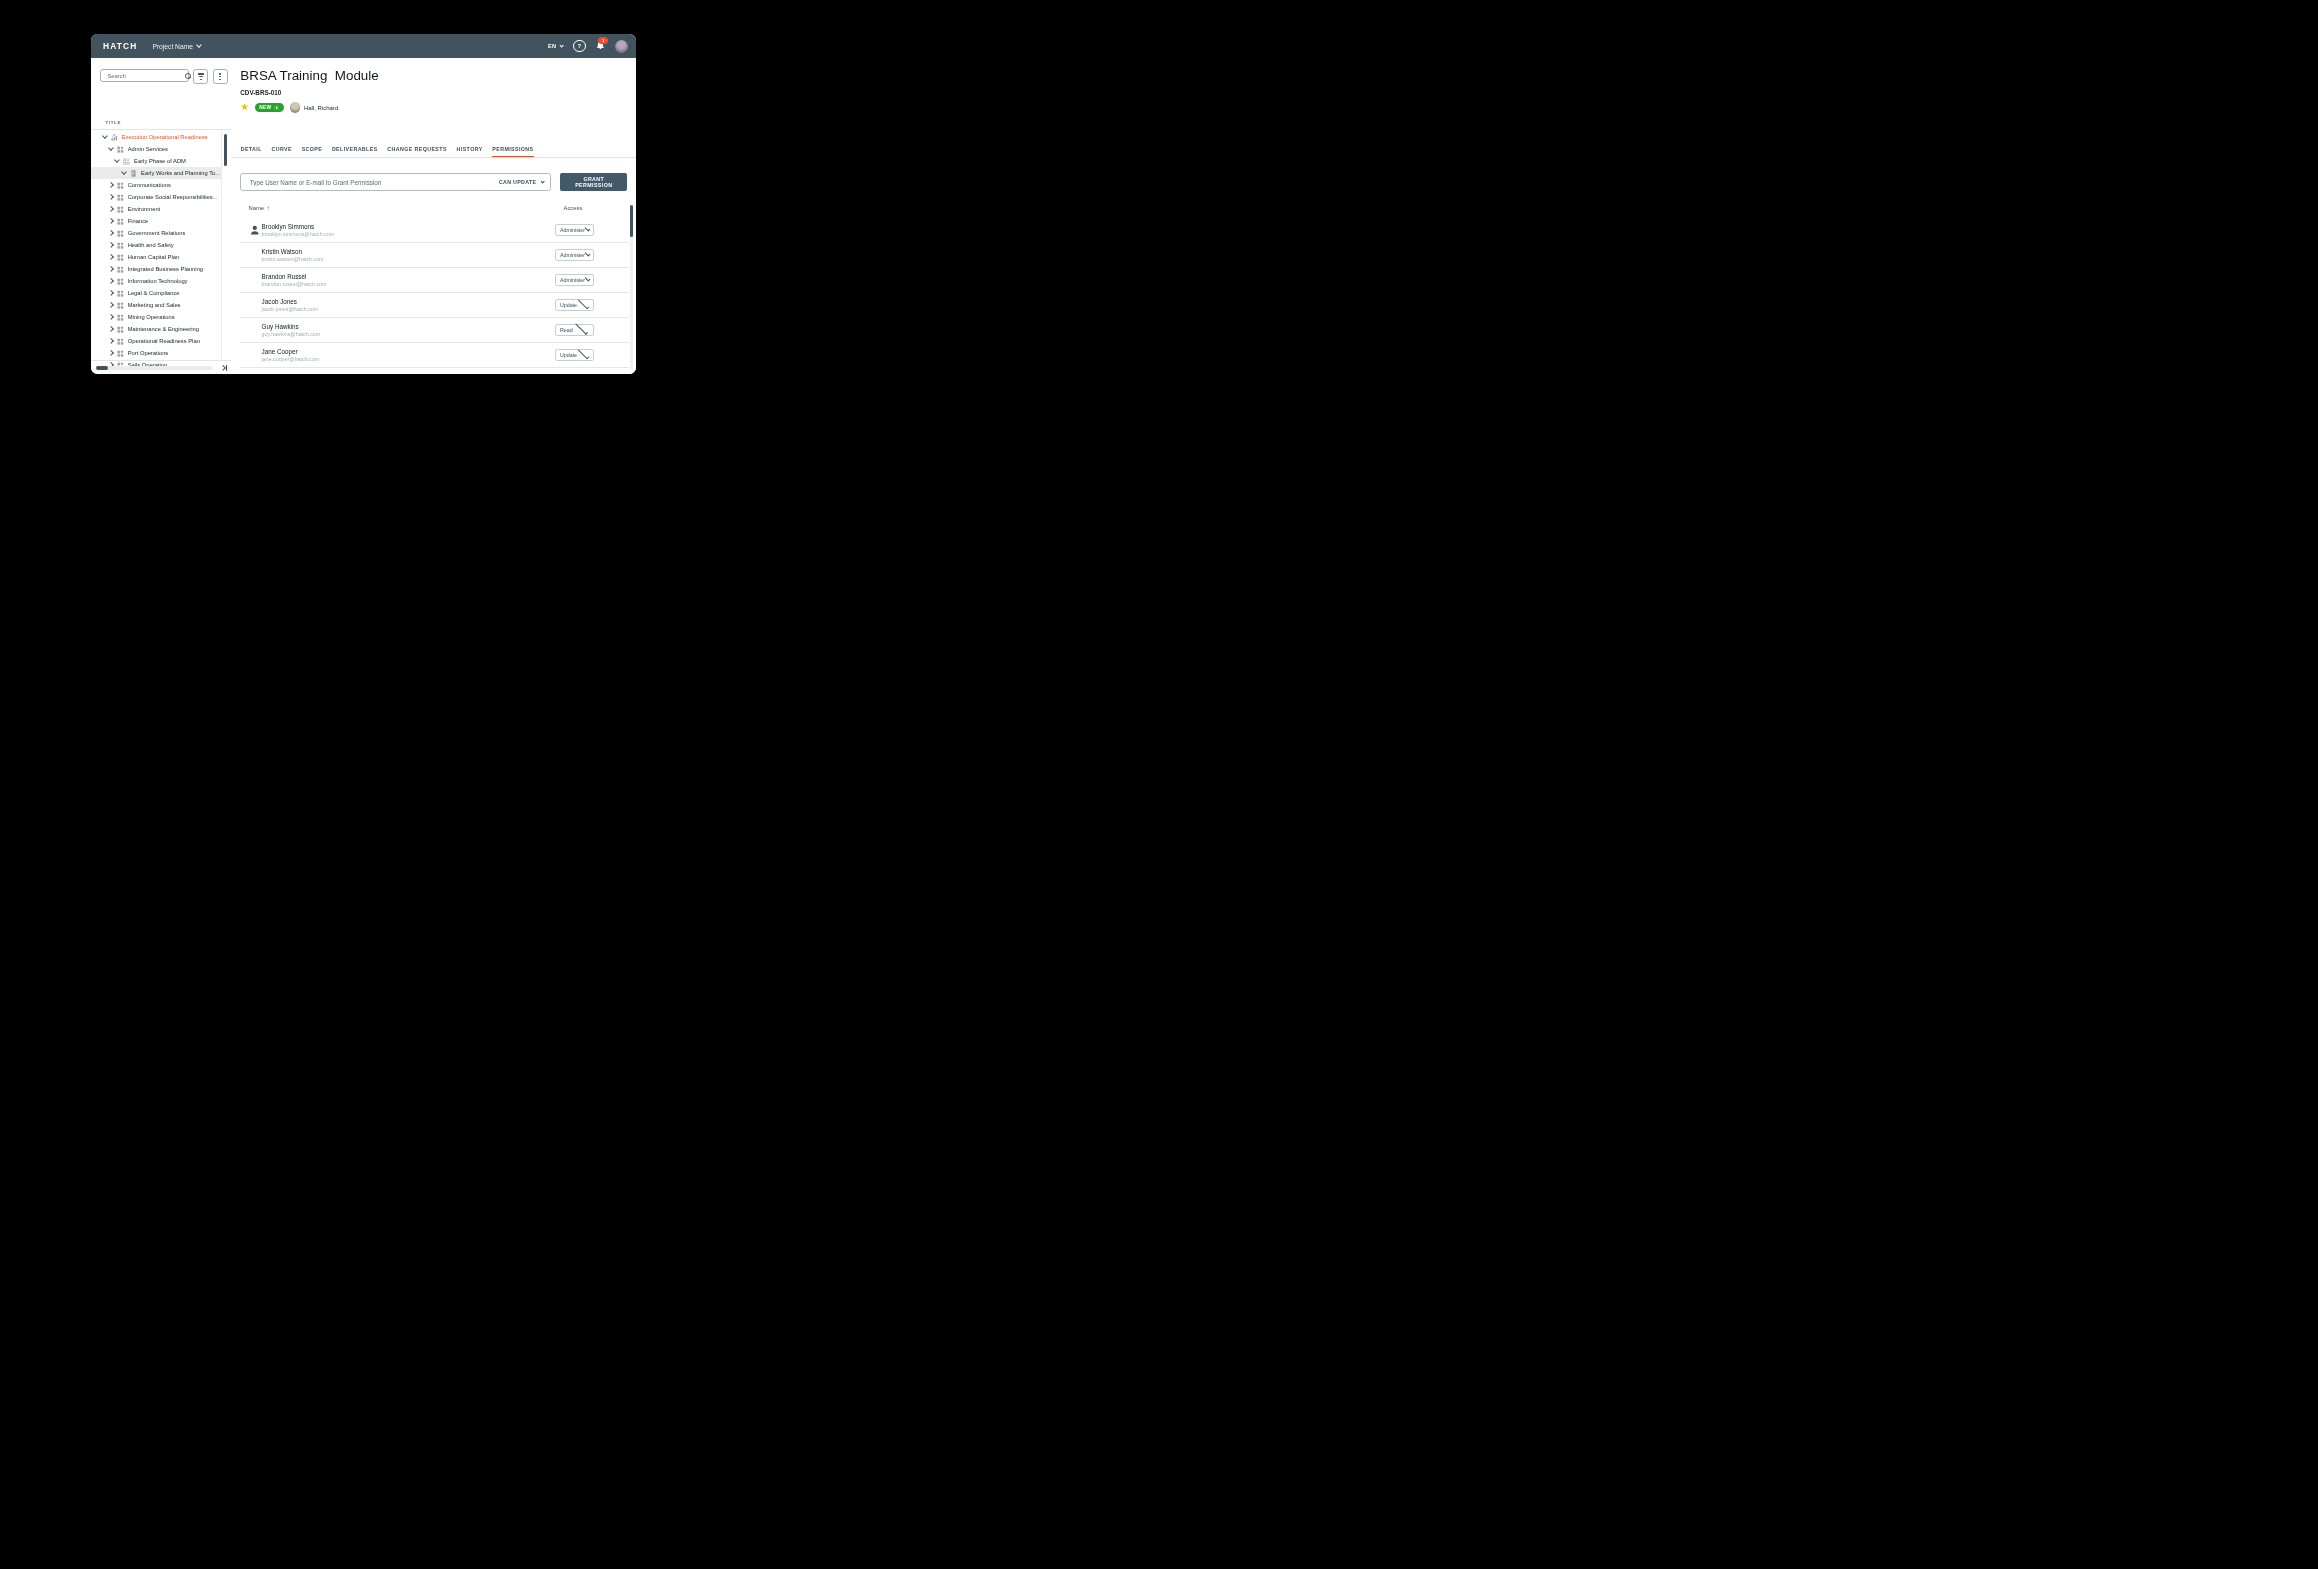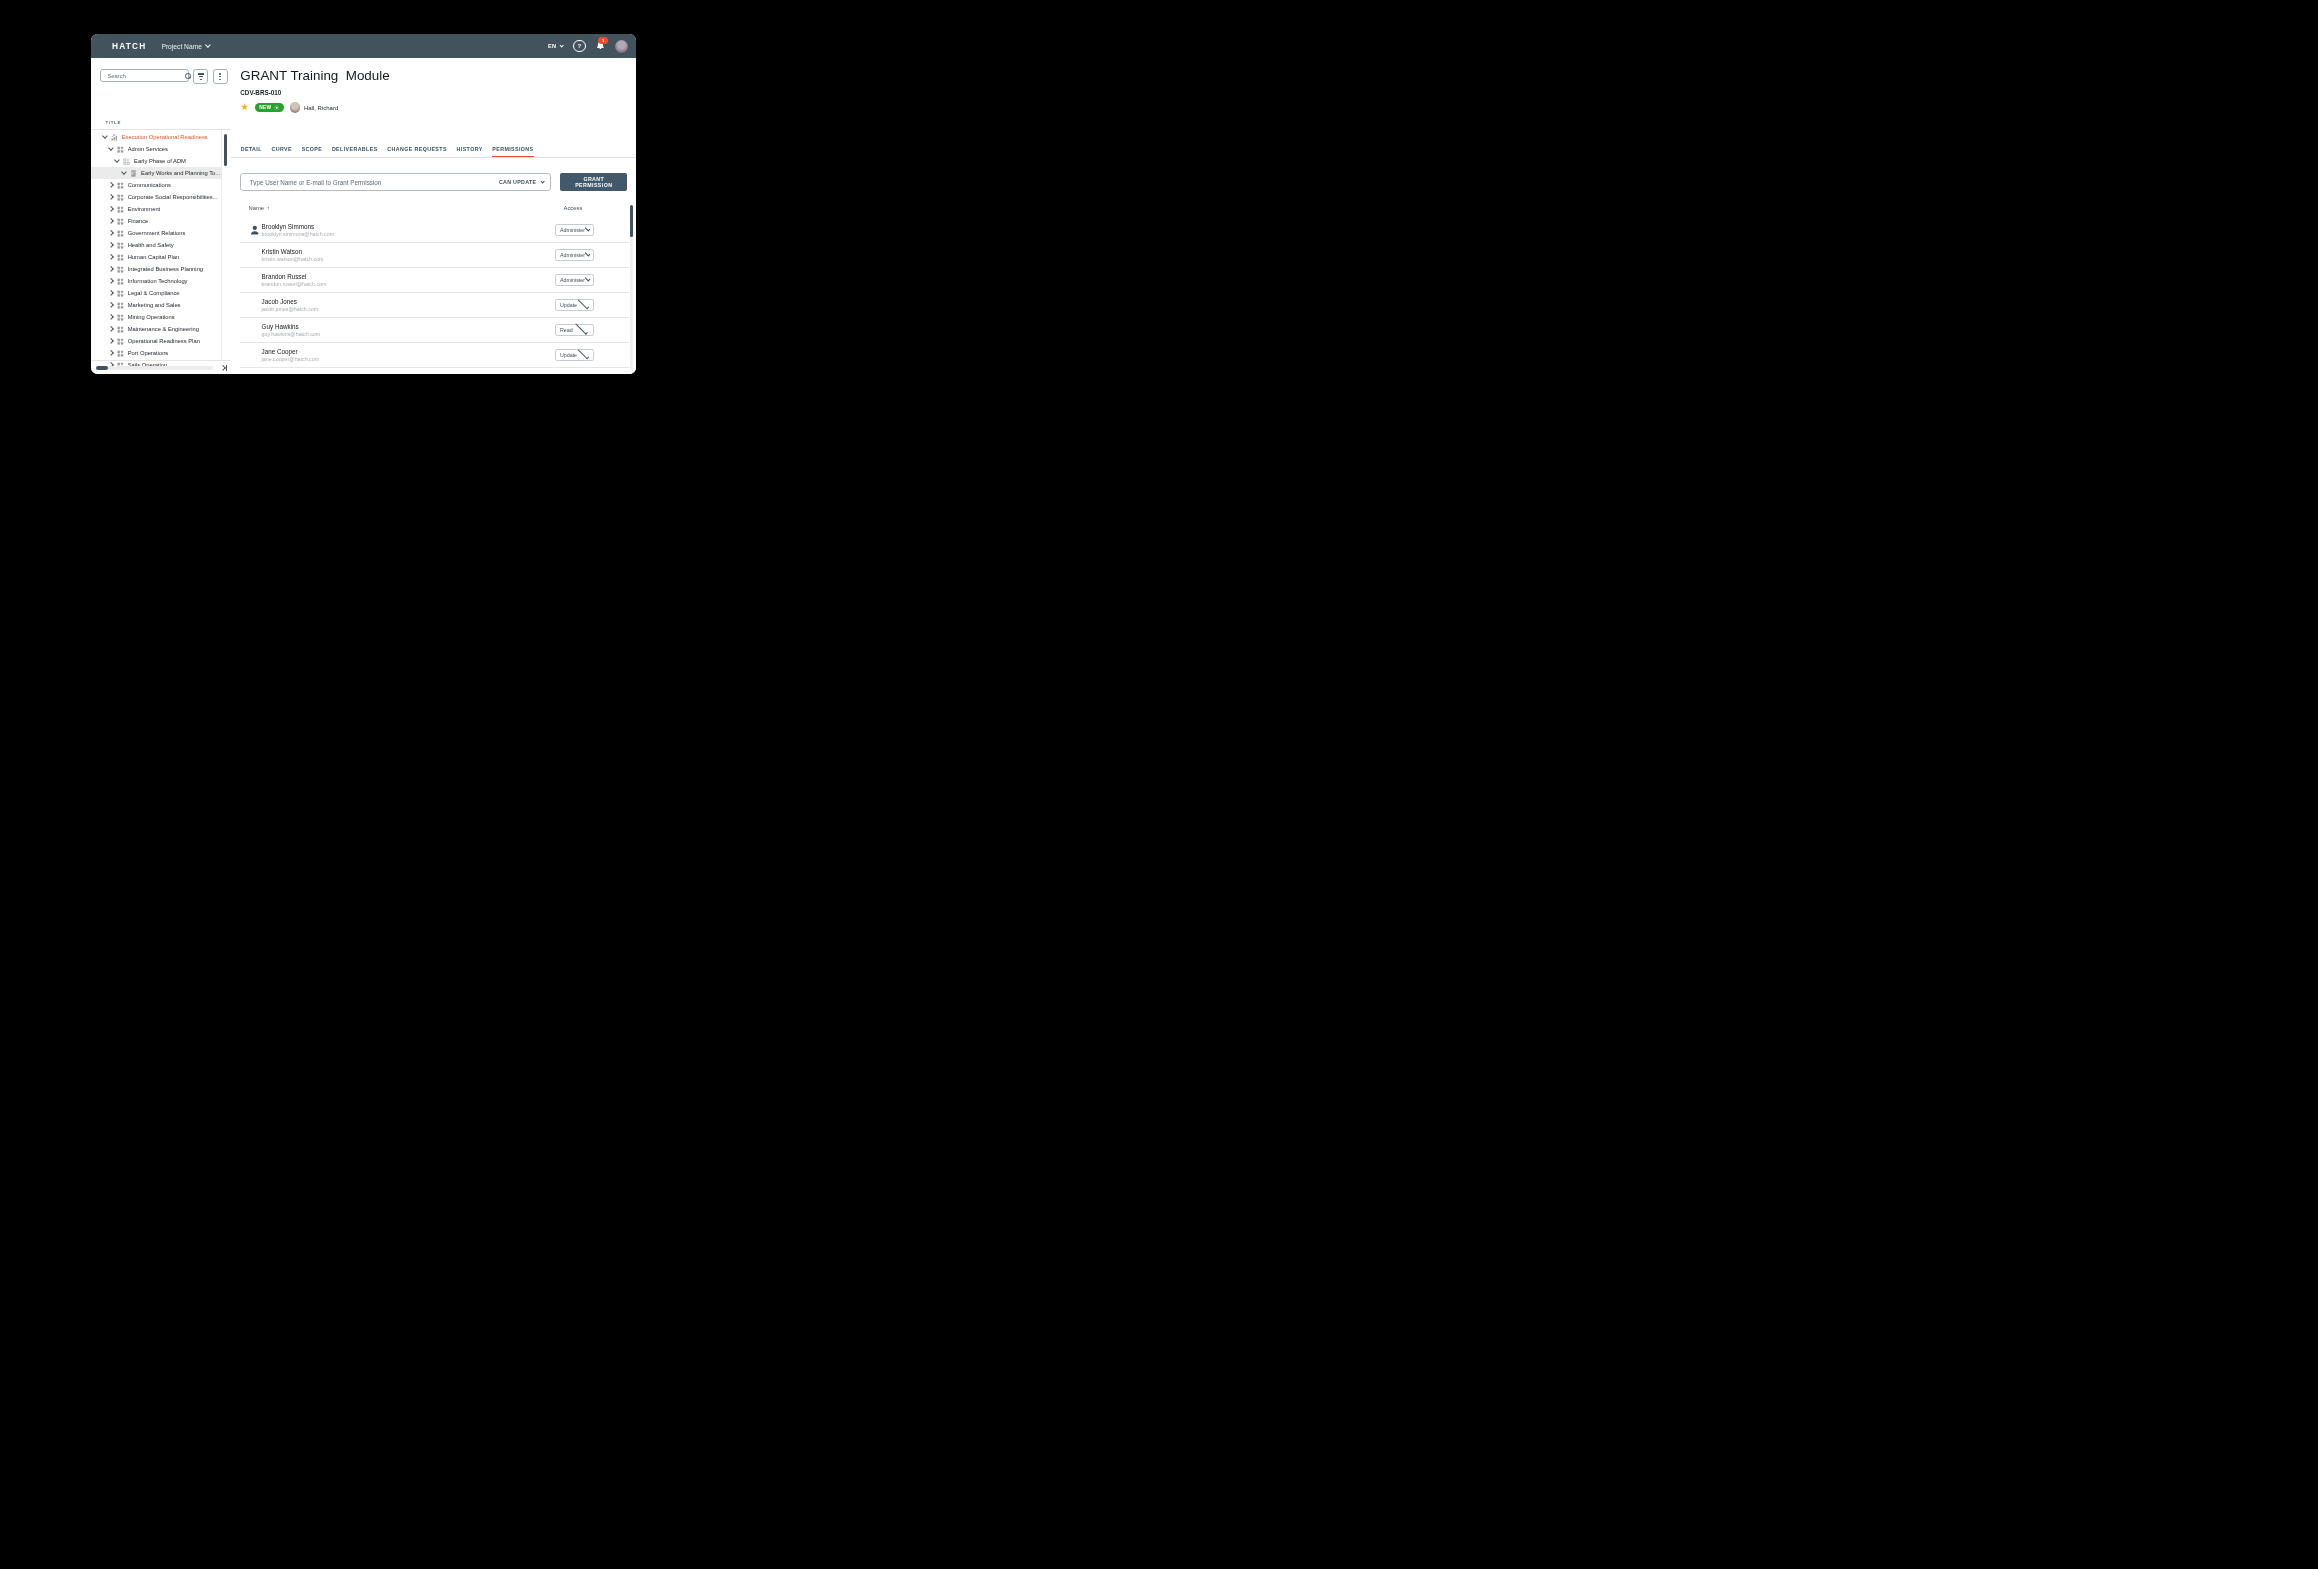--- a/index.html
+++ b/index.html
@@ -4,21 +4,21 @@
 <style>
   html,body{margin:0;padding:0;background:#000;}
   .stage{position:relative;width:727px;height:409px;background:#000;overflow:hidden;
          font-family:"Liberation Sans",sans-serif;-webkit-font-smoothing:antialiased;}
   .window{position:absolute;left:91px;top:34px;width:545px;height:340px;background:#fff;
           border-radius:6.5px;overflow:hidden;}
 
   
   .topbar{position:absolute;left:0;top:0;width:100%;height:24px;background:#42535e;
           display:flex;align-items:center;}
-  .logo{margin-left:21px;color:#fff;font-size:8.3px;font-weight:800;letter-spacing:1.2px;}
+  .logo{margin-left:12px;color:#fff;font-size:8.3px;font-weight:800;letter-spacing:1.2px;}
   .proj{margin-left:15px;color:#edf1f3;font-size:6.7px;display:flex;align-items:center;gap:4.2px;cursor:pointer;}
   .topbar-right{position:absolute;right:8.3px;top:0;height:24px;display:flex;align-items:center;gap:10.2px;}
   .lang{color:#fff;font-size:5.6px;font-weight:700;letter-spacing:0.5px;display:flex;align-items:center;gap:3.2px;cursor:pointer;}
   .chev{display:inline-block;width:2.8px;height:2.8px;border-right:0.8px solid #3d4f5c;border-bottom:0.8px solid #3d4f5c;}
   .chev.down{transform:rotate(45deg);margin-top:-1.4px;}
   .chev.right{transform:rotate(-45deg);}
   .chev.white{border-color:#fff;}
   .chev.sm{width:2.3px;height:2.3px;}
   .help{width:10.2px;height:10.2px;border-radius:50%;border:0.9px solid #fff;color:#fff;display:flex;
         align-items:center;justify-content:center;font-size:6px;font-weight:700;cursor:pointer;}
@@ -366,21 +366,21 @@
       <div class="hscroll">
         <div class="hthumb"></div>
       </div>
       <div class="skipend">
         <span class="chev right"></span>
           <i></i>
       </div>
     </div>
 
     <div class="main">
-      <div class="ptitle">GRANT Training  Module</div>
+      <div class="ptitle">BRSA Training  Module</div>
       <div class="pcode">CDV-BRS-010</div>
 
       <div class="metarow">
         <span class="star">★</span>
         <span class="newpill">
           <span>NEW</span>
           <svg width="5.6" height="5.6" viewBox="0 0 12 12">
               <use href="#icn-sun"></use>
             </svg>
         </span>

